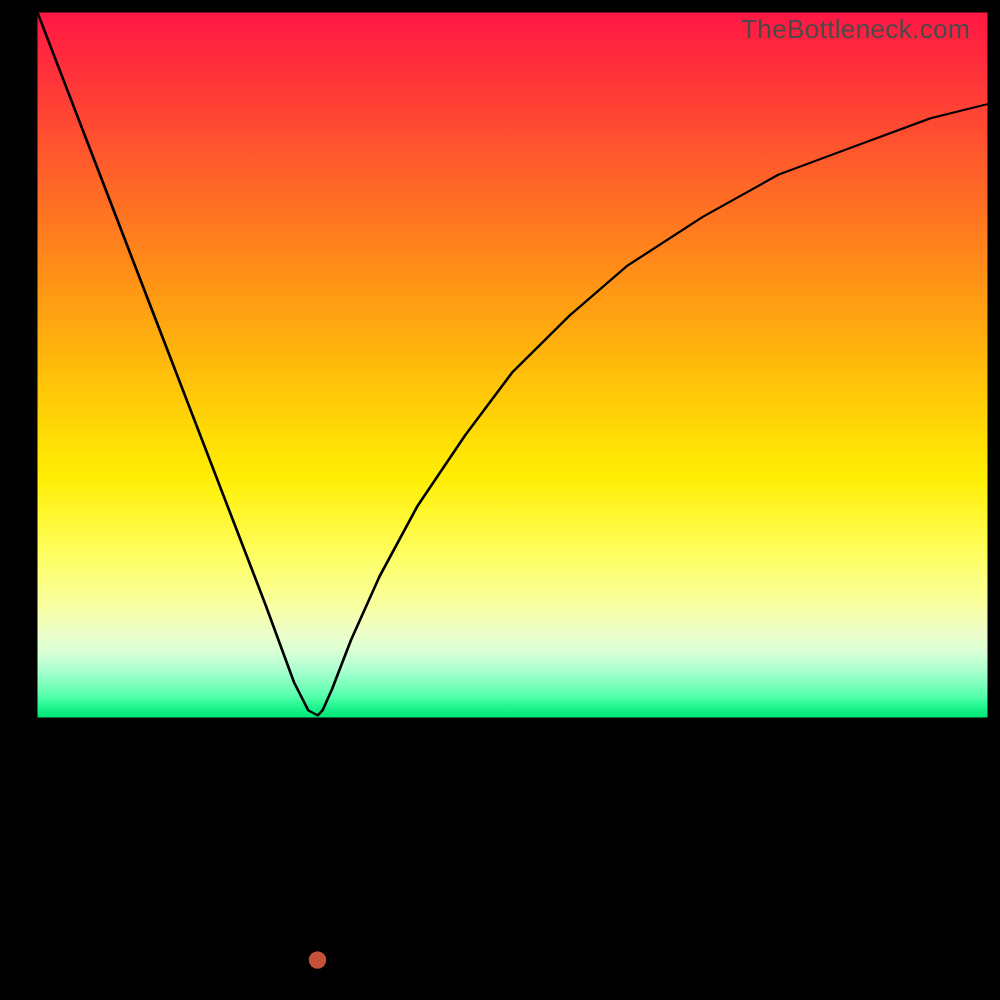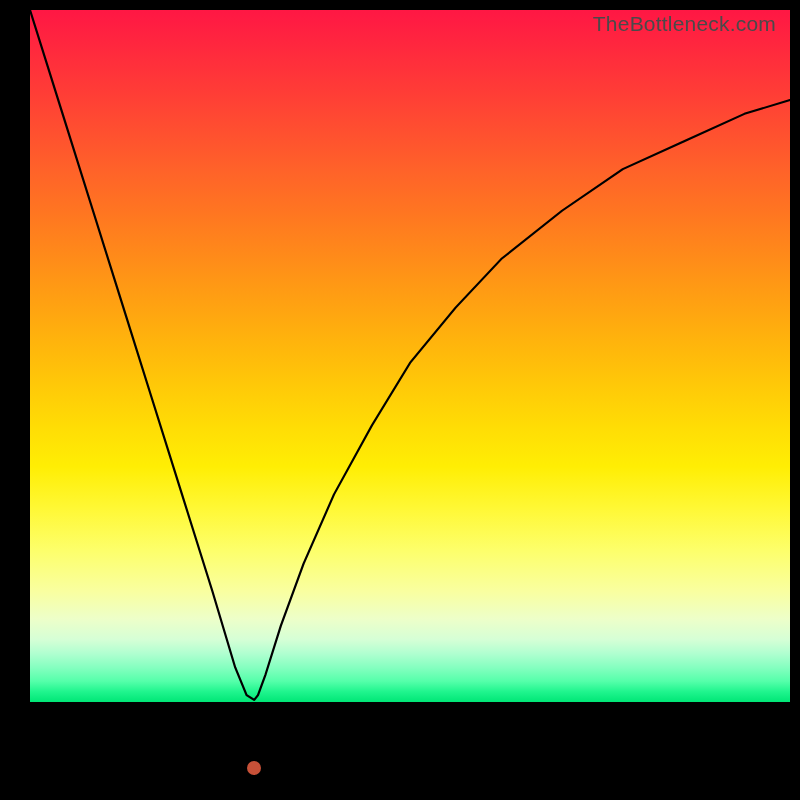--- a/index.html
+++ b/index.html
@@ -15,21 +15,21 @@
     position: relative;
     width: 800px;
     height: 800px;
     background: #000;
   }
   .plot-area {
     position: absolute;
     left: 30px;
     top: 10px;
     width: 760px;
-    height: 692px;
+    height: 564px;
     background: linear-gradient(to bottom,
       #ff1744 0%,
       #ff2a3d 6%,
       #ff3d36 12%,
       #ff512f 18%,
       #ff6528 24%,
       #ff7820 30%,
       #ff8c19 36%,
       #ffa012 42%,
       #ffb40c 48%,

